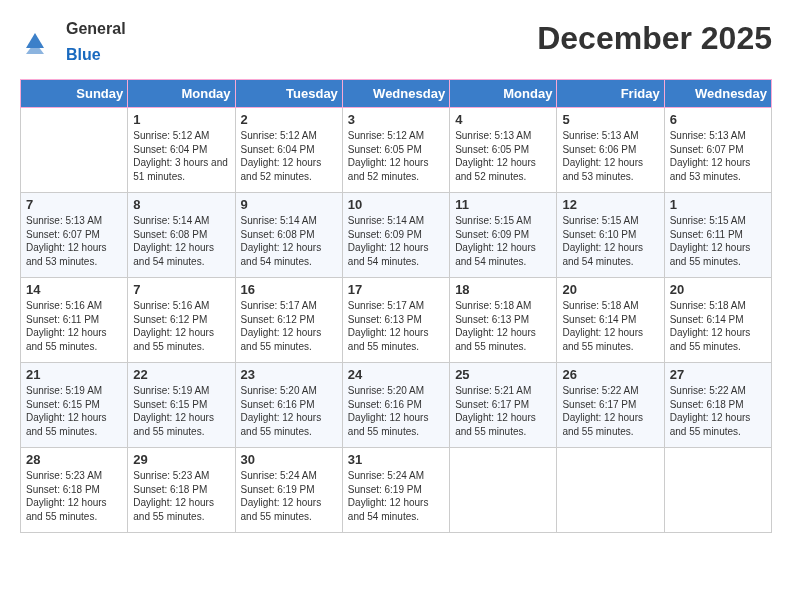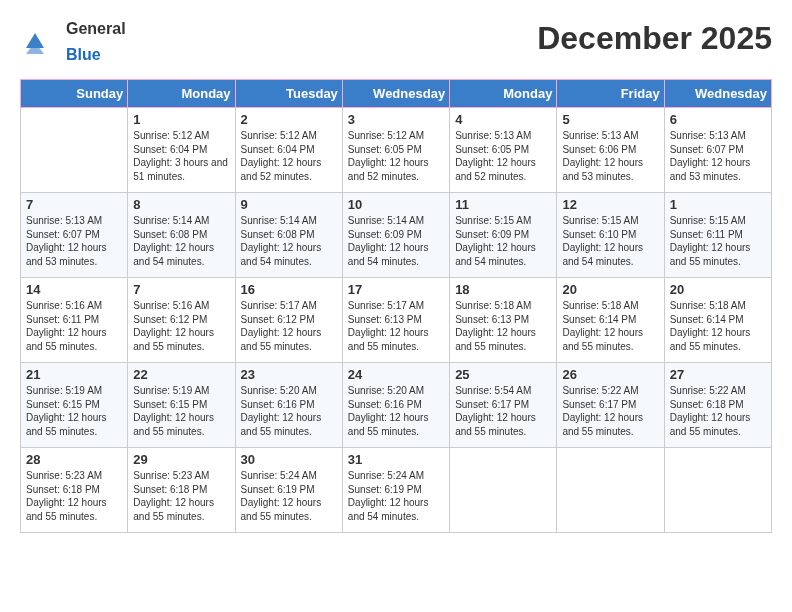--- a/index.html
+++ b/index.html
@@ -310,21 +310,21 @@
         <span class="day-number">24</span>
         <div class="day-info">
           <span>Sunrise: 5:20 AM</span><br>
           <span>Sunset: 6:16 PM</span><br>
           <span>Daylight: 12 hours and 55 minutes.</span>
         </div>
       </td>
         <td>
         <span class="day-number">25</span>
         <div class="day-info">
-          <span>Sunrise: 5:54 AM</span><br>
+          <span>Sunrise: 5:21 AM</span><br>
           <span>Sunset: 6:17 PM</span><br>
           <span>Daylight: 12 hours and 55 minutes.</span>
         </div>
       </td>
         <td>
         <span class="day-number">26</span>
         <div class="day-info">
           <span>Sunrise: 5:22 AM</span><br>
           <span>Sunset: 6:17 PM</span><br>
           <span>Daylight: 12 hours and 55 minutes.</span>

